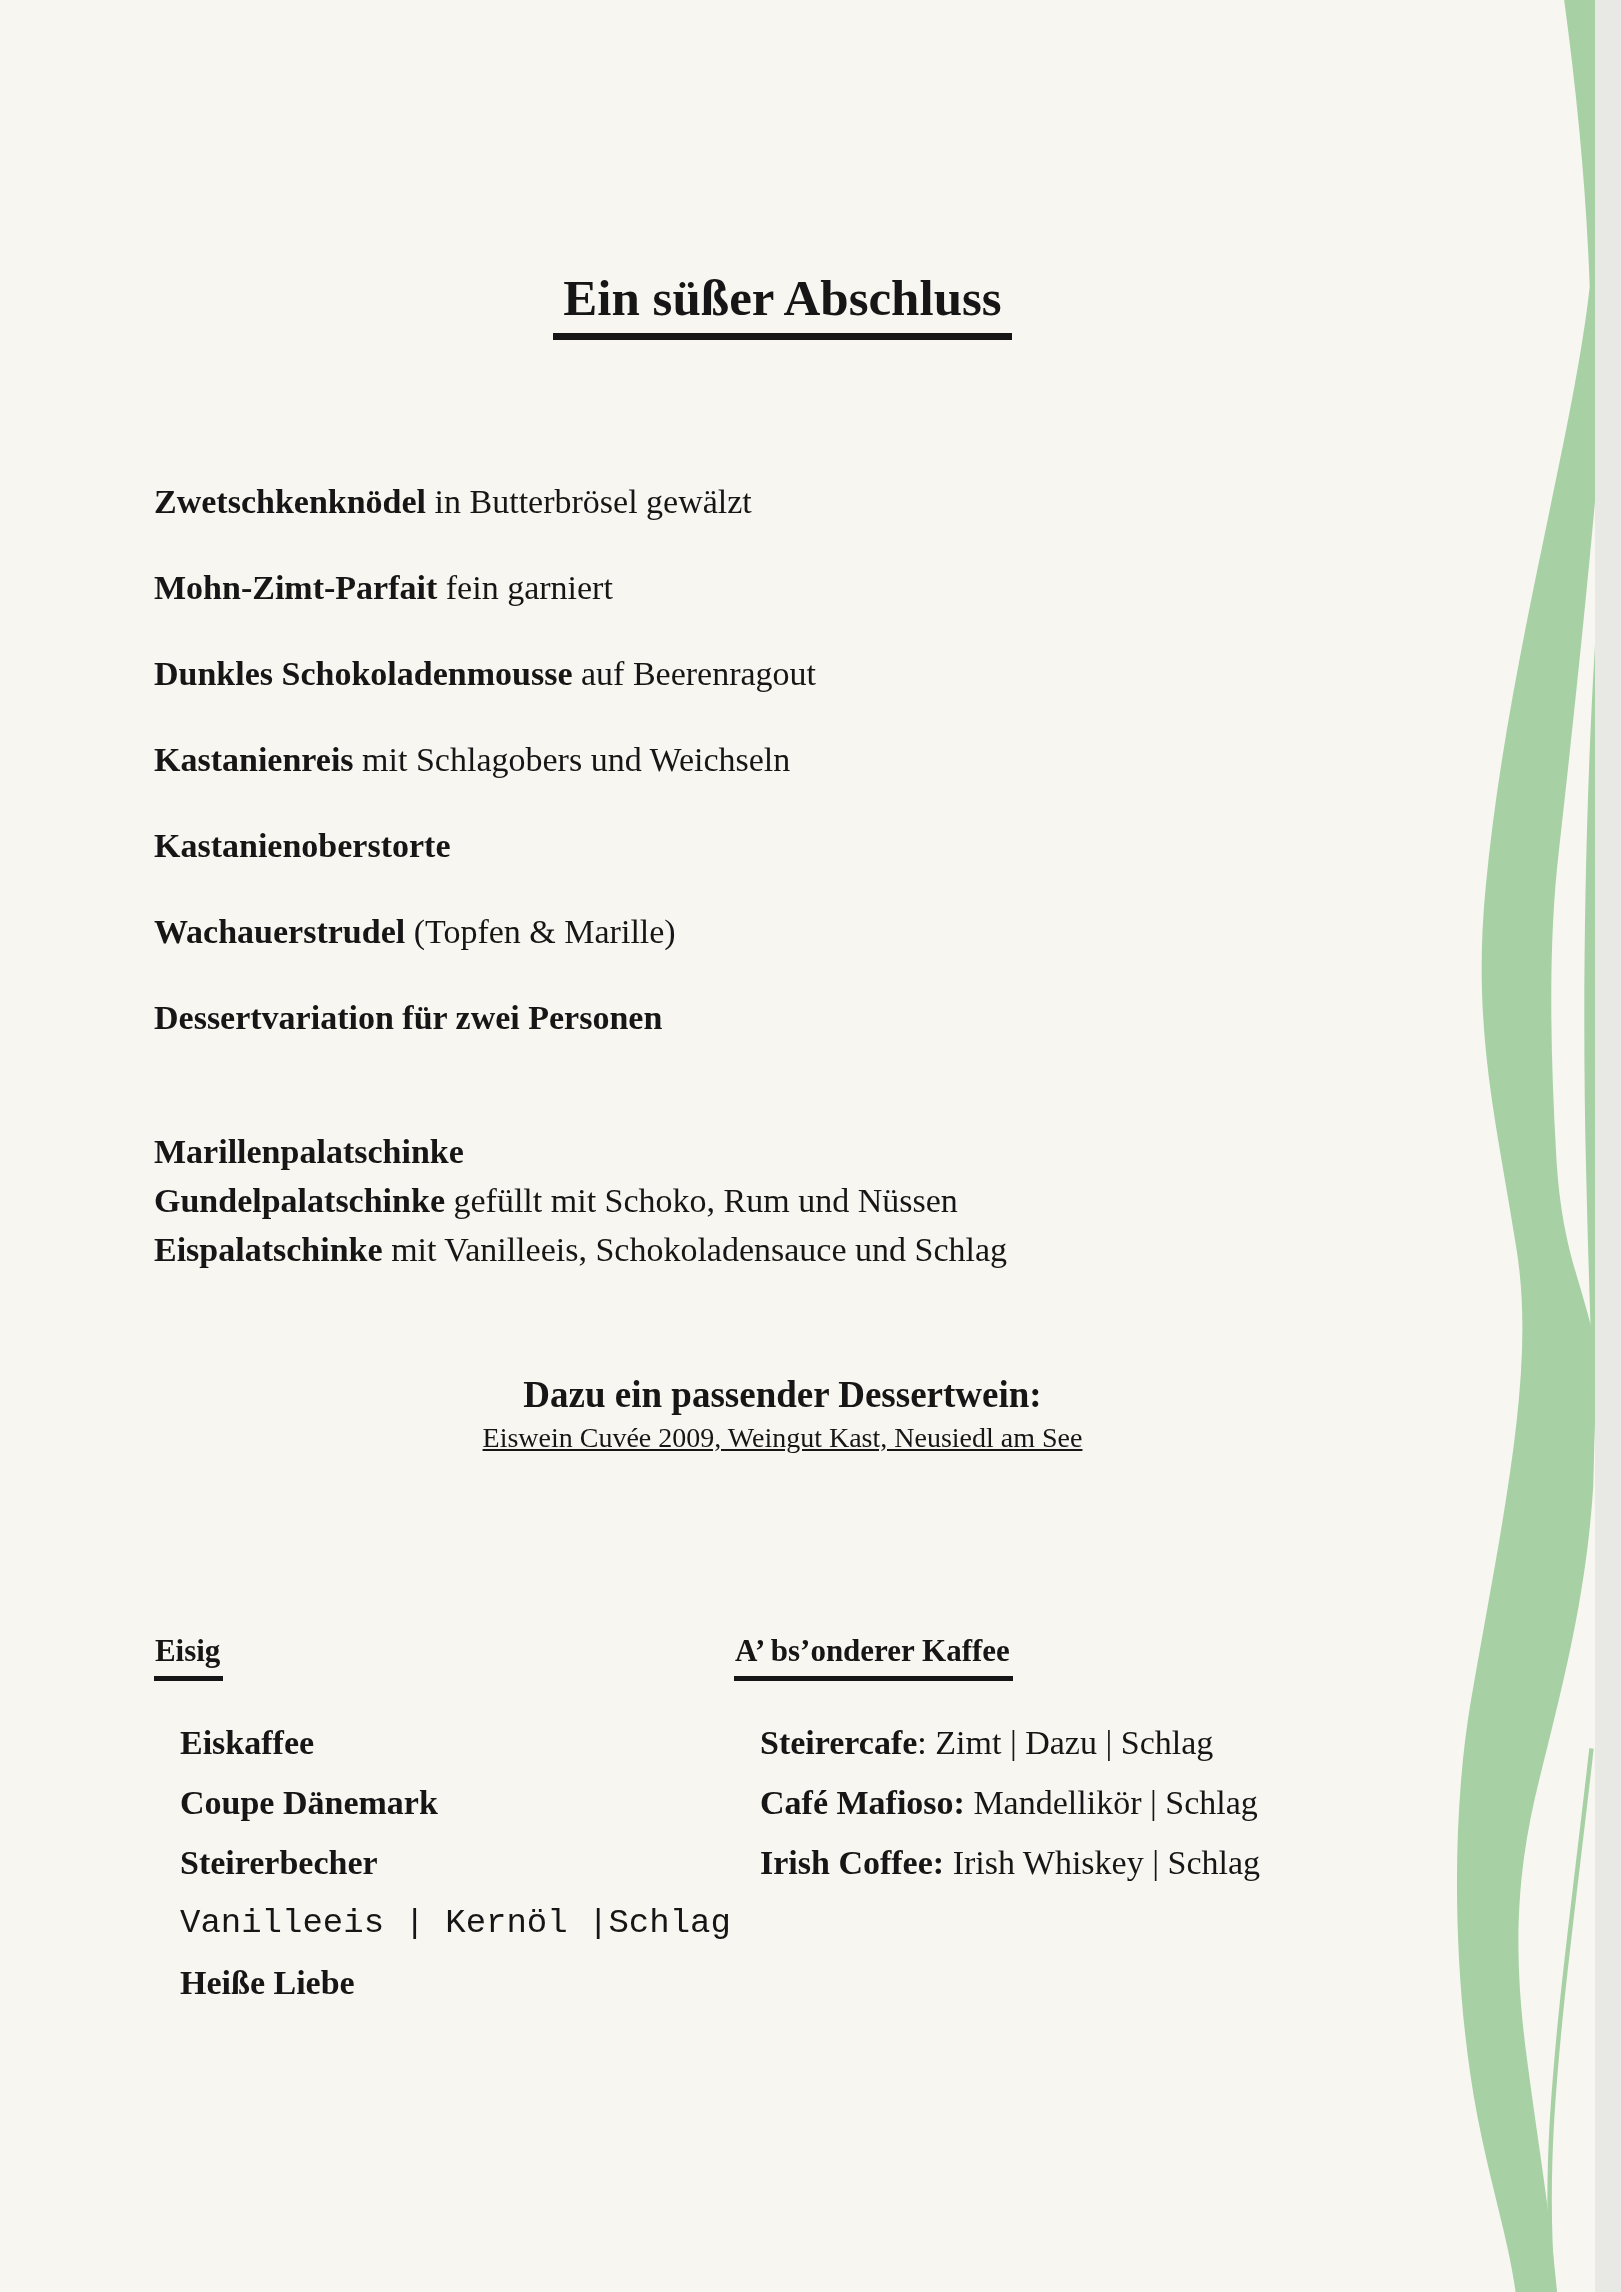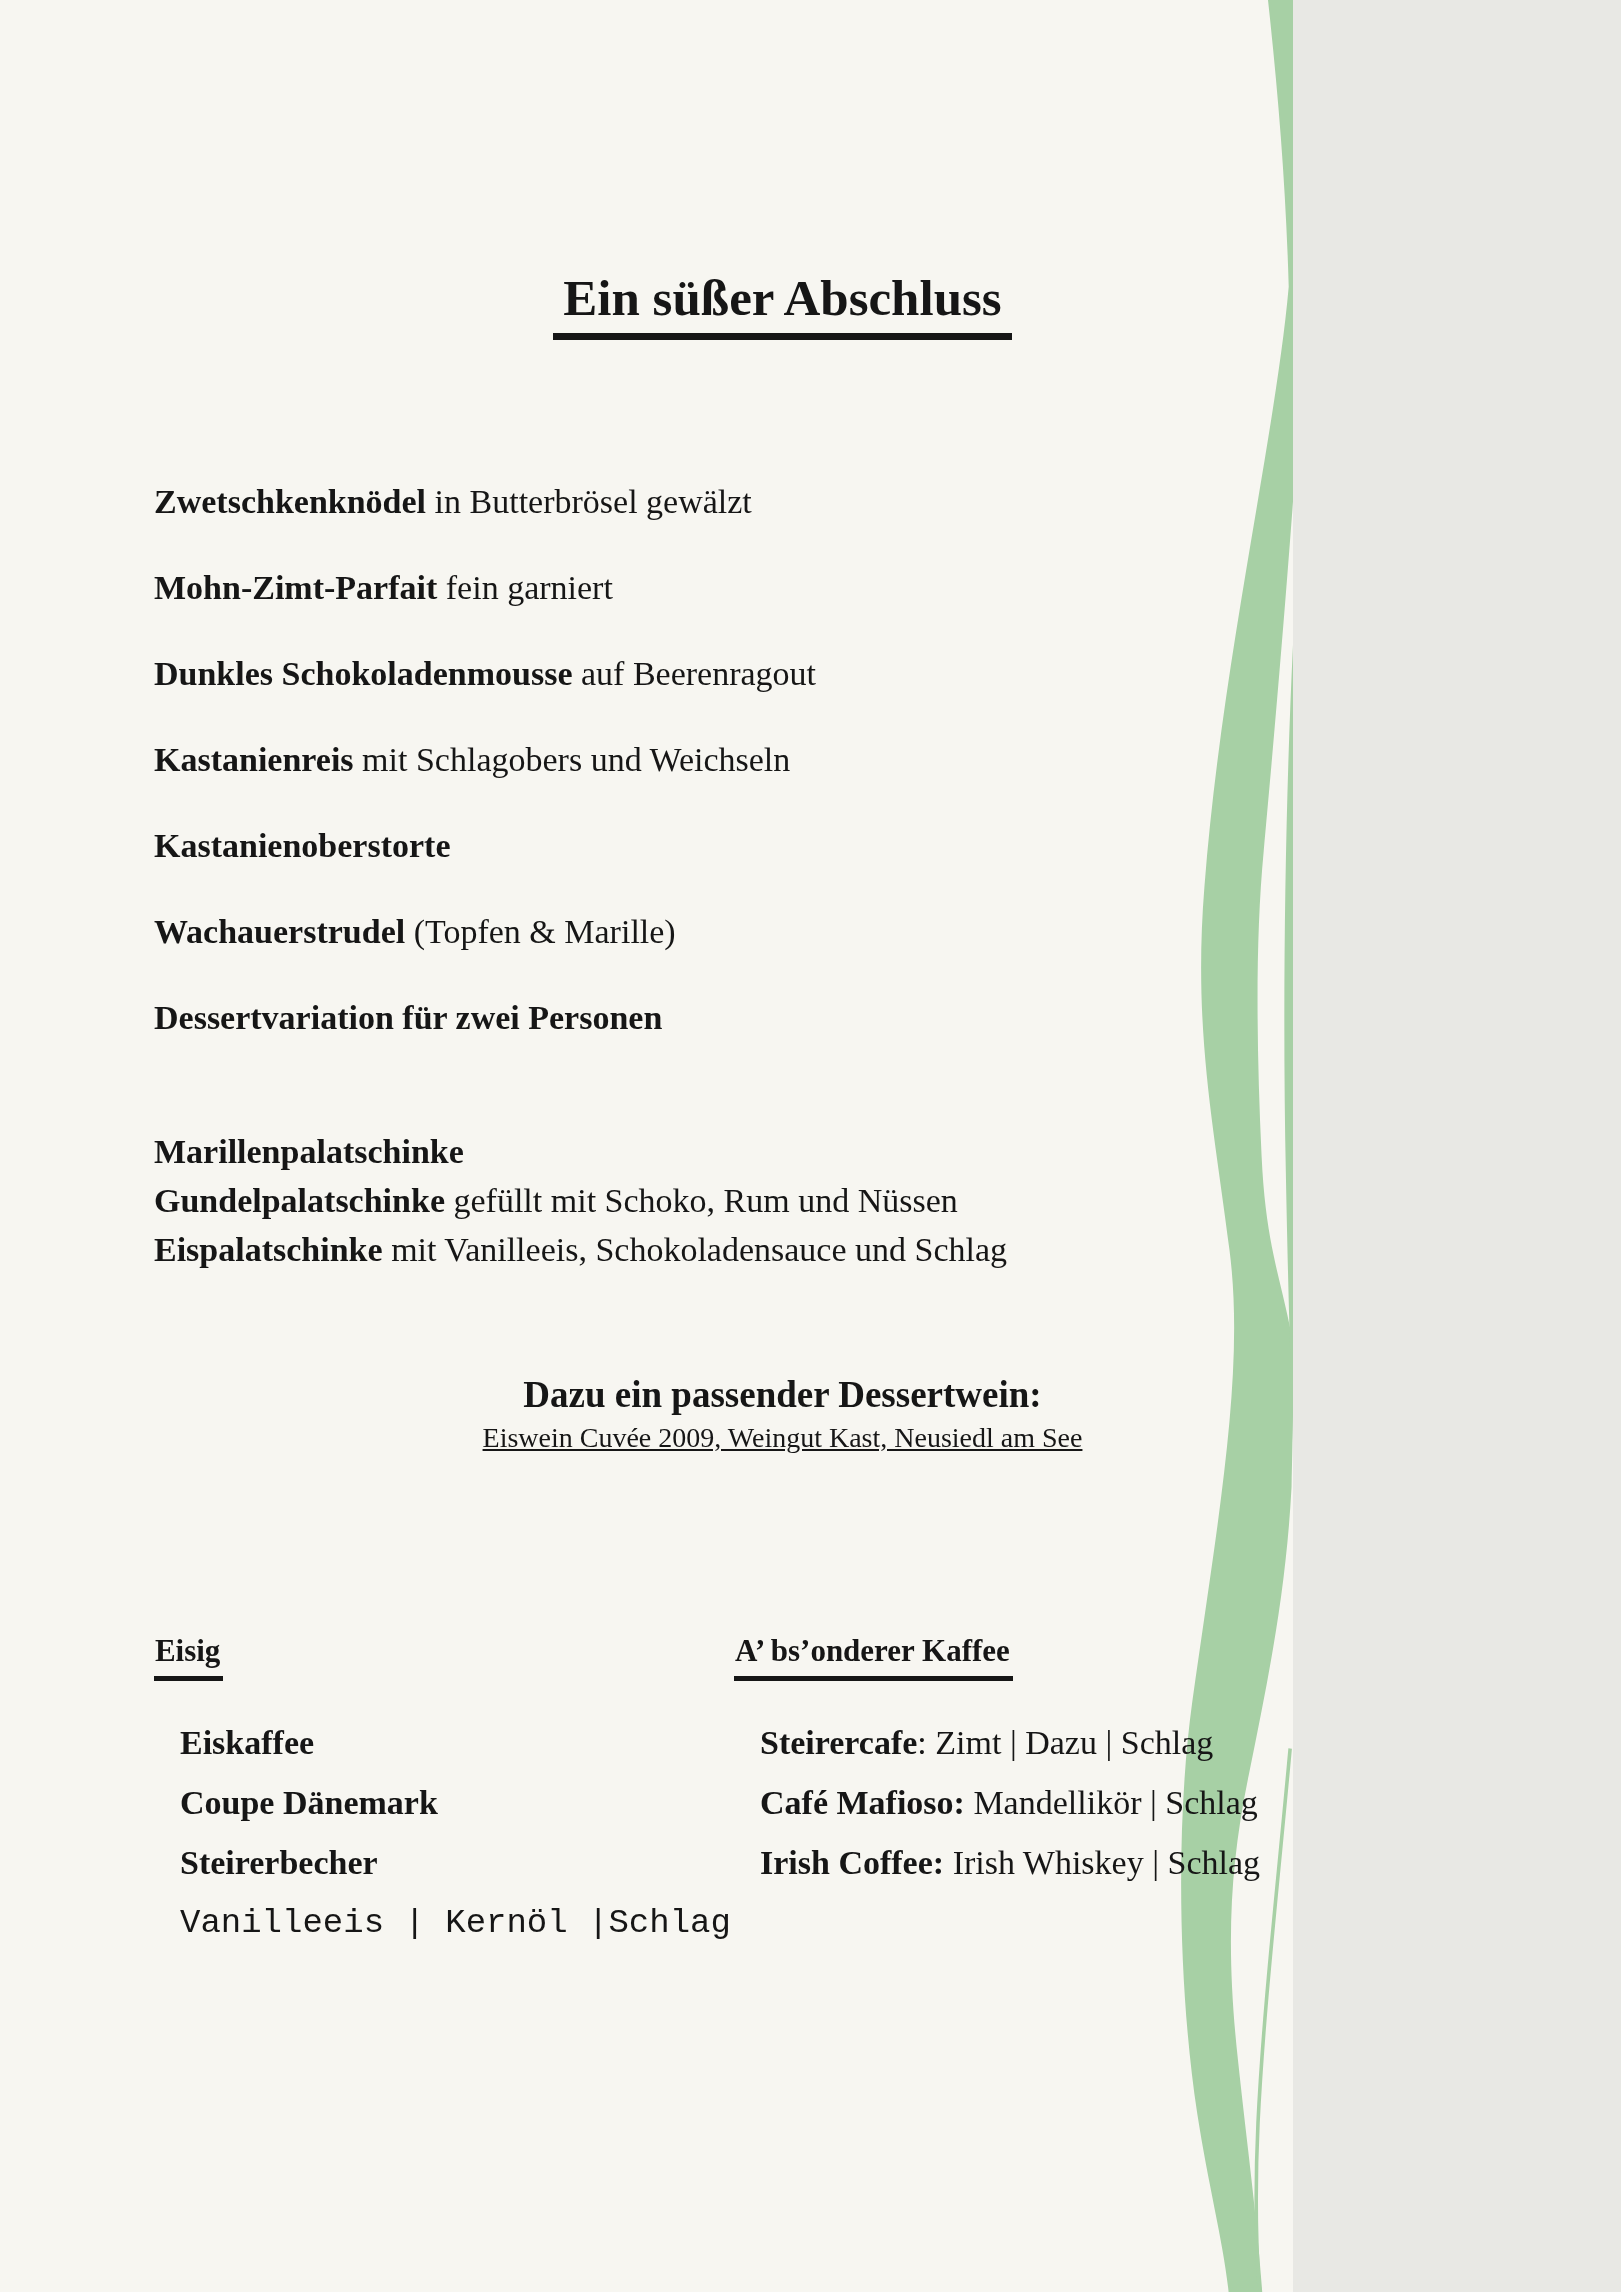--- a/index.html
+++ b/index.html
@@ -1,23 +1,24 @@
 <!DOCTYPE html>
 <html lang="de" style="--paper: #f7f6f1; --ink: #161616; --accent-green: #a7d0a5;font-size:14.3px"><head>
 <meta charset="utf-8">
 <title>Menu</title>
 <style>
   html,body{margin:0;padding:0;background:#e8e8e4;}
   .page{
     position:relative;
-    width:1293px;height:2293px;
+    width:1587px;height:2293px;
     background:var(--paper,#f7f6f1);
     color:var(--ink,#161616);
     font-family:"Liberation Serif","DejaVu Serif",serif;
     overflow:hidden;
+    padding-left:8px;
   }
   
   .swoosh{position:absolute;inset:0;width:100%;height:100%;display:block;}
   .swoosh .fill{fill:var(--accent-green,#a7d0a5);}
   .swoosh .line{fill:none;stroke:var(--accent-green,#a7d0a5);stroke-width:5;}
   
   .title-wrap{position:absolute;left:154px;top:270px;width:1257px;text-align:center;}
   .page-title{
     display:inline-block;
     font-size:51px;font-weight:700;line-height:1.1;
@@ -112,20 +113,21 @@
     <div class="wein-line">Eiswein Cuvée 2009, Weingut Kast, Neusiedl am See</div>
   </div>
 
   <div class="col col-eisig">
     <span class="col-heading">Eisig</span>
     <div class="col-items">
       <div class="col-item"><span>Eiskaffee</span></div>
       <div class="col-item"><span>Coupe Dänemark</span></div>
       <div class="col-item"><span>Steirerbecher</span></div>
       <div class="col-item regular"><span>Vanilleeis | Kernöl |Schlag</span></div>
+      <div class="col-item"><span>Heiße Liebe</span></div>
     </div>
   </div>
 
   <div class="col col-kaffee">
     <span class="col-heading">A’ bs’onderer Kaffee</span>
     <div class="col-items">
       <div class="col-item"><span>Steirercafe</span><span class="desc">: Zimt | Dazu | Schlag</span></div>
       <div class="col-item"><span>Café Mafioso:</span><span class="desc"> Mandellikör | Schlag</span></div>
       <div class="col-item"><span>Irish Coffee:</span><span class="desc"> Irish Whiskey | Schlag</span></div>
     </div>

